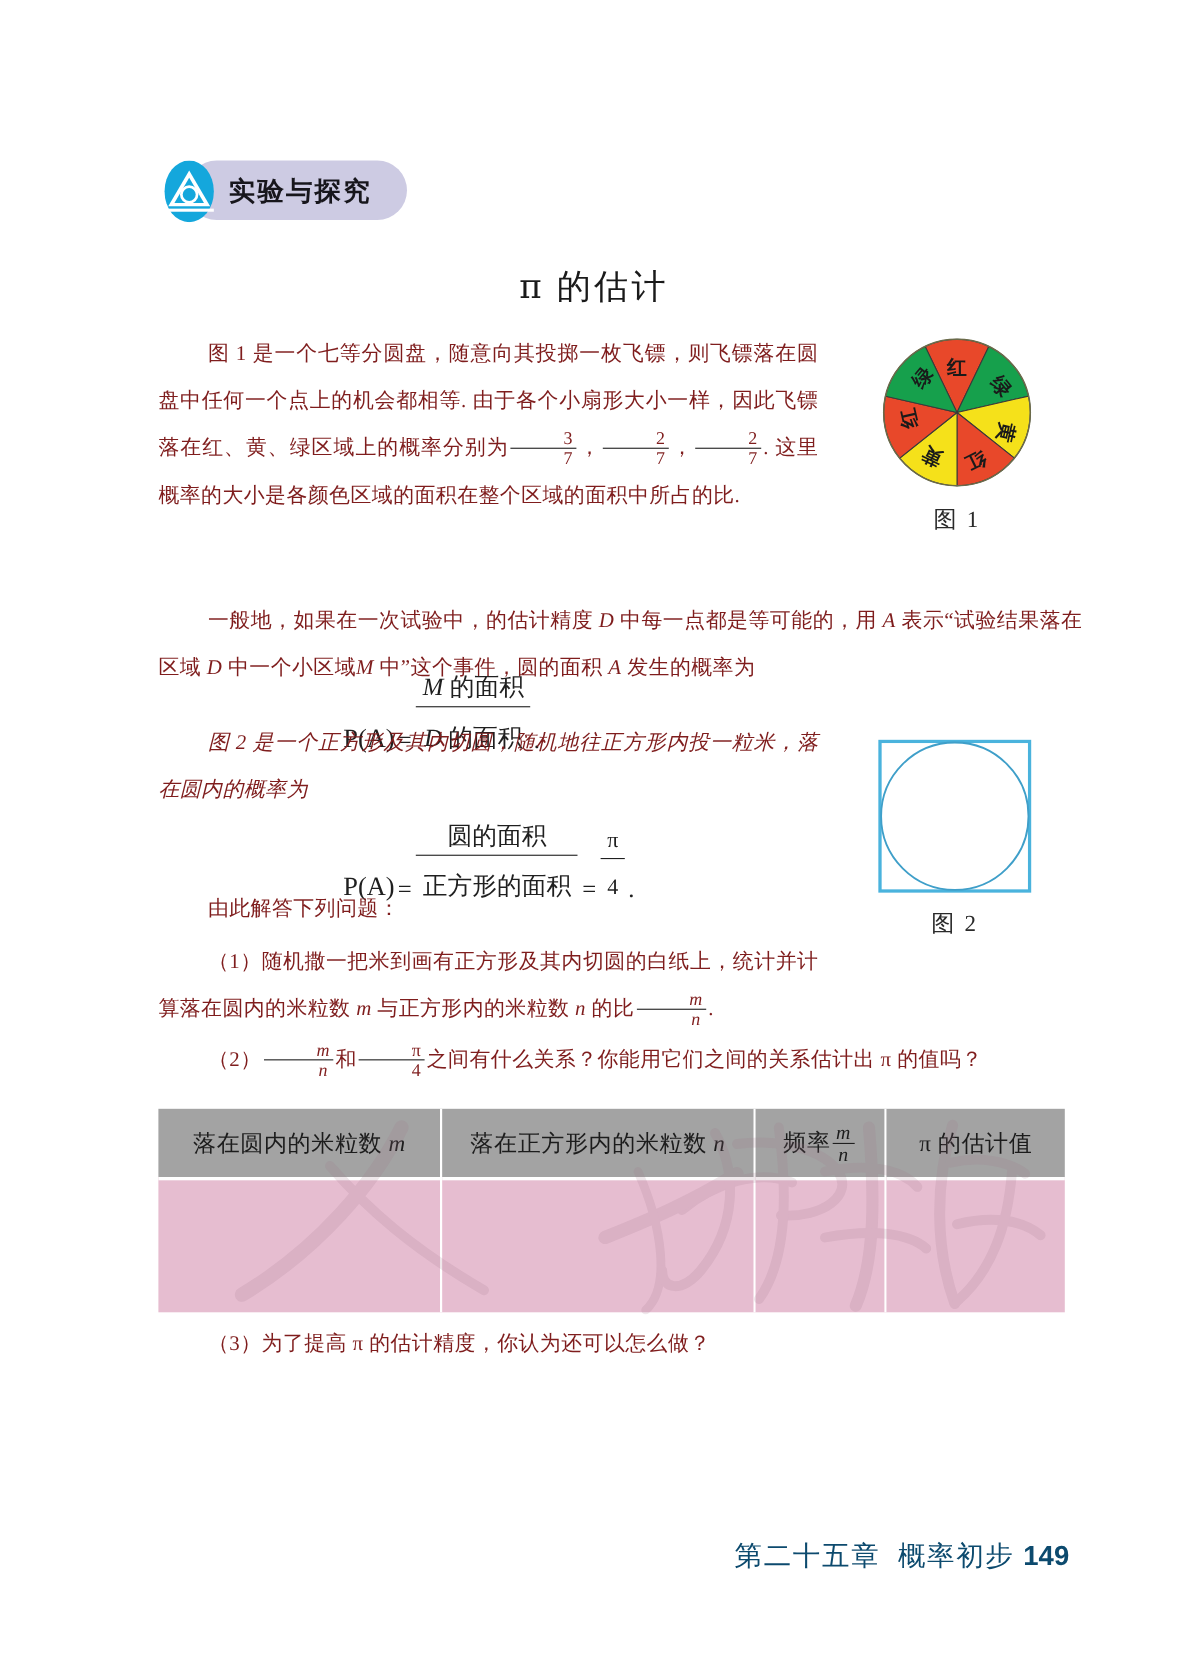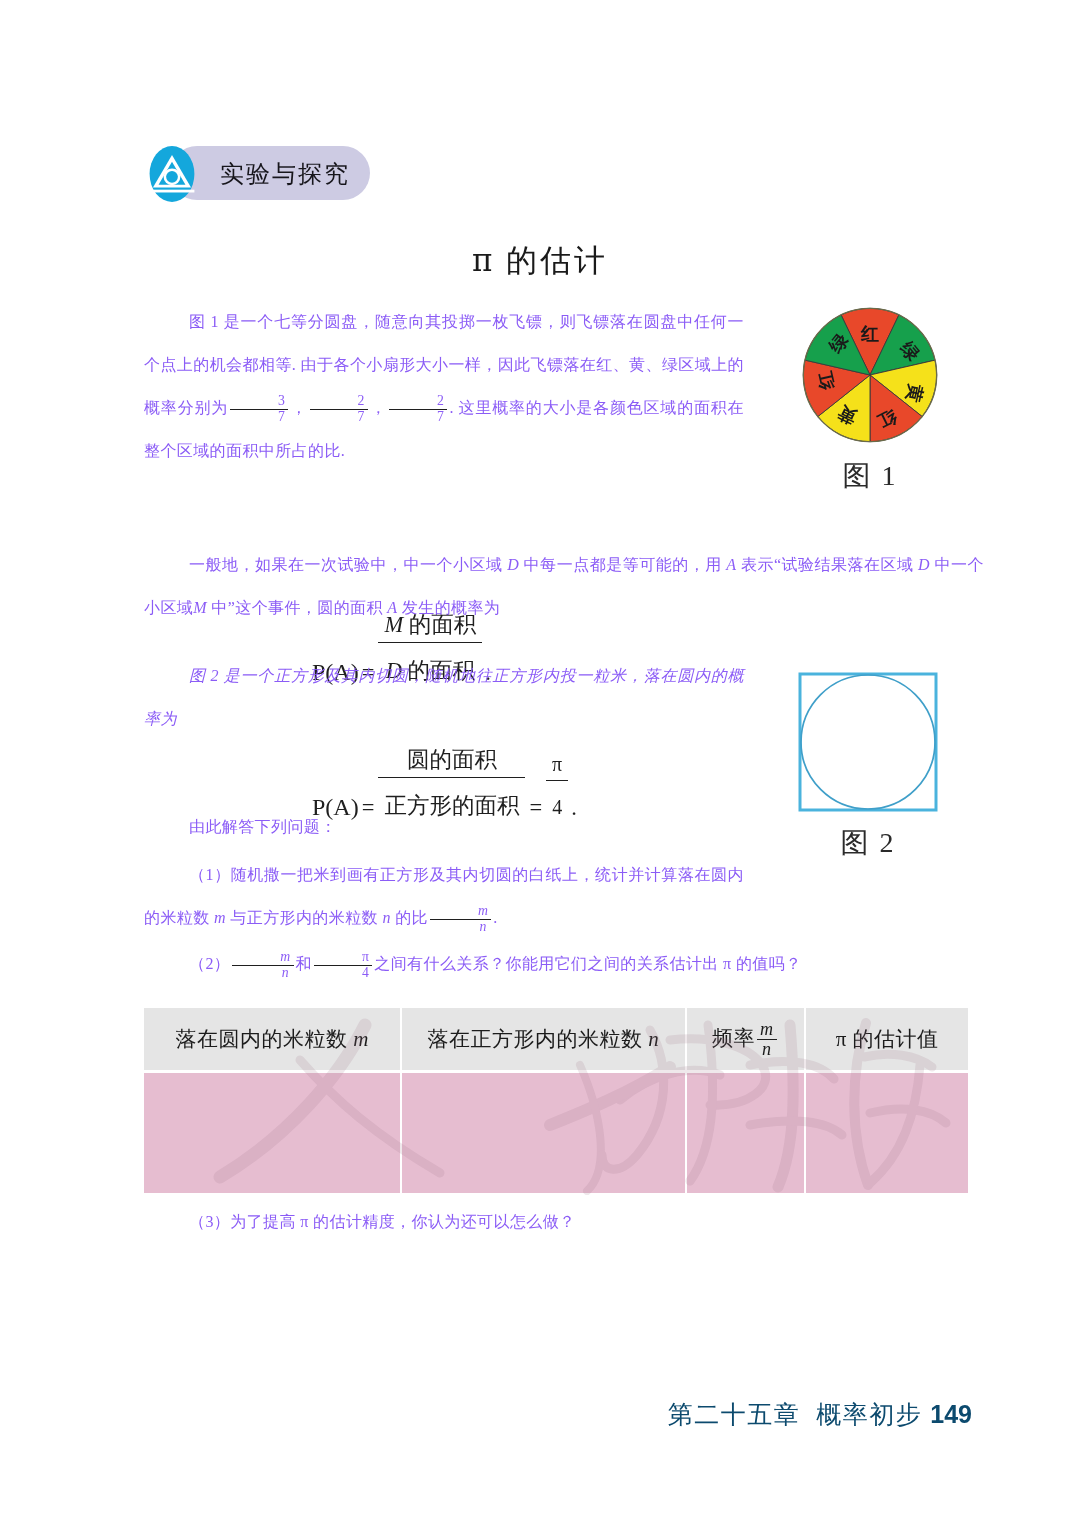--- a/index.html
+++ b/index.html
@@ -36,24 +36,24 @@
   }
   #badge-logo {
     position: relative;
     z-index: 2;
     width: 56px;
     height: 56px;
   }
   #badge-label {
     position: relative;
     z-index: 2;
-    margin-left: 20px;
+    margin-left: 8px;
     font-family: "Liberation Sans", "DejaVu Sans", sans-serif;
     font-size: 24px;
-    font-weight: 400;
+    font-weight: 700;
     letter-spacing: 2px;
     color: #17161c;
   }
 
   
   #page-title {
     position: absolute;
     left: 0;
     top: 240px;
     width: 1080px;
@@ -64,24 +64,24 @@
   }
   #page-title .pi {
     font-family: "DejaVu Serif", serif;
   }
 
   
   .textcol {
     position: absolute;
     left: 144px;
     width: 600px;
-    font-size: 16px;
+    font-size: 19px;
     line-height: 43px;
     text-align: justify;
-    color: #8b5cf6;
+    color: #7f1d1d;
     letter-spacing: 0.4px;
   }
   .wide {
     width: 840px;
   }
   .indent { text-indent: 45px; }
 
   
   .frac {
     display: inline-block;
@@ -121,37 +121,37 @@
   .bigfrac > .den {
     display: block;
     padding: 14px 6px 0 6px;
     border-top: 1.5px solid #1f1f1f;
   }
   .eqsign { margin: 0 1px; }
 
   
   .figure { position: absolute; text-align: center; }
   .figcaption {
-    font-size: 28px;
+    font-size: 21px;
     letter-spacing: 2px;
     color: #2a2a2a;
     margin-top: 8px;
   }
 
   
   #data-table {
     position: absolute;
     left: 144px;
     top: 1008px;
     width: 824px;
     border-collapse: separate;
     border-spacing: 0;
   }
   #data-table th {
-    background: #e5e5e5;
+    background: #a3a3a3;
     font-weight: normal;
     font-size: 21px;
     color: #1c1c1c;
     height: 62px;
     border-right: 2px solid #ffffff;
     padding: 0 6px;
     letter-spacing: 0.5px;
   }
   #data-table th:last-child { border-right: none; }
   #data-table td {
@@ -239,21 +239,21 @@
       <text x="22" y="58" transform="rotate(154 22 58)">红</text>
       <text x="-30" y="52" transform="rotate(-154 -30 52)">黄</text>
       <text x="-57" y="6" transform="rotate(-103 -57 6)">红</text>
       <text x="-40" y="-42" transform="rotate(-51 -40 -42)">绿</text>
     </g>
   </svg>
   <div class="figcaption">图 1</div>
 </div>
 
 <div class="textcol wide indent" style="top:543px;">
-  <span>一般地，如果在一次试验中，中一个小区域 </span><span class="it">D</span><span> 中每一点都是等可能的，用 </span><span class="it">A</span><span> 表示“试验结果落在区域 </span><span class="it">D</span><span> 中一个小区域</span><span class="it">M</span><span> 中”这个事件，圆的面积 </span><span class="it">A</span><span> 发生的概率为</span>
+  <span>一般地，如果在一次试验中，的估计精度 </span><span class="it">D</span><span> 中每一点都是等可能的，用 </span><span class="it">A</span><span> 表示“试验结果落在区域 </span><span class="it">D</span><span> 中一个小区域</span><span class="it">M</span><span> 中”这个事件，圆的面积 </span><span class="it">A</span><span> 发生的概率为</span>
 </div>
 
 <div class="formula" style="left:312px; top:611px;">
   <span class="lhs">P(A)</span>
     <span class="eqsign">=</span>
   <span class="bigfrac">
     <span class="num"><span class="it">M</span><span> 的面积</span></span>
     <span class="den"><span class="it">D</span><span> 的面积</span></span>
   </span>
   <span>.</span>

